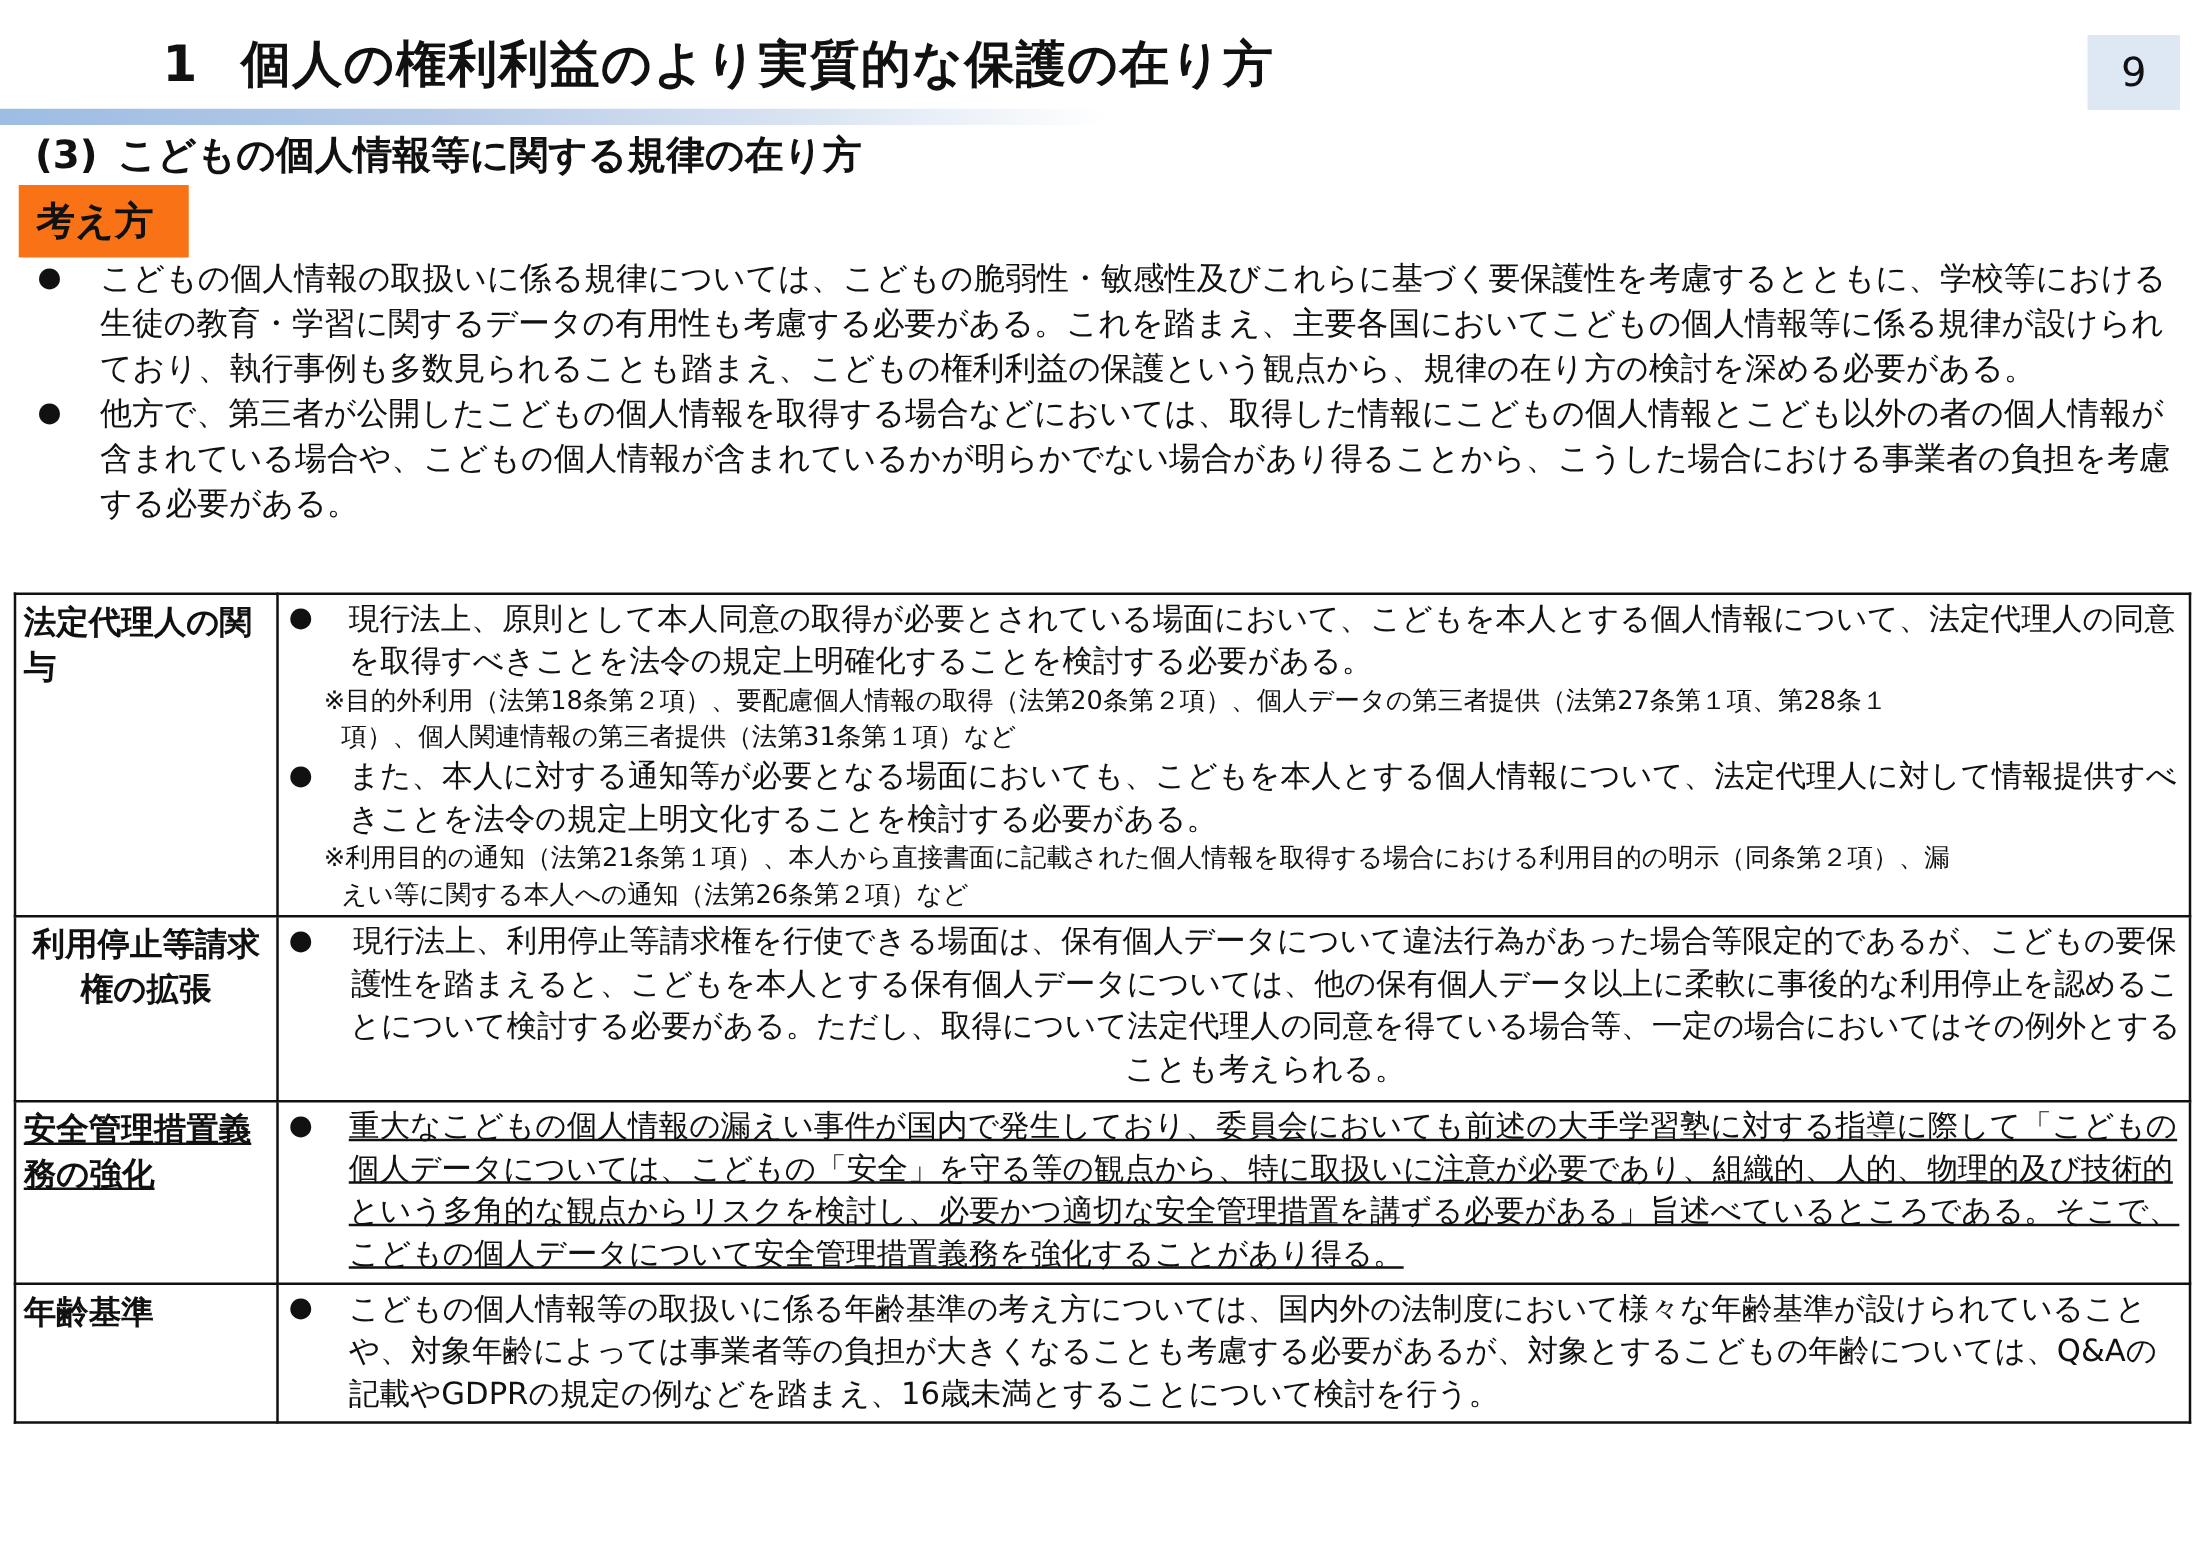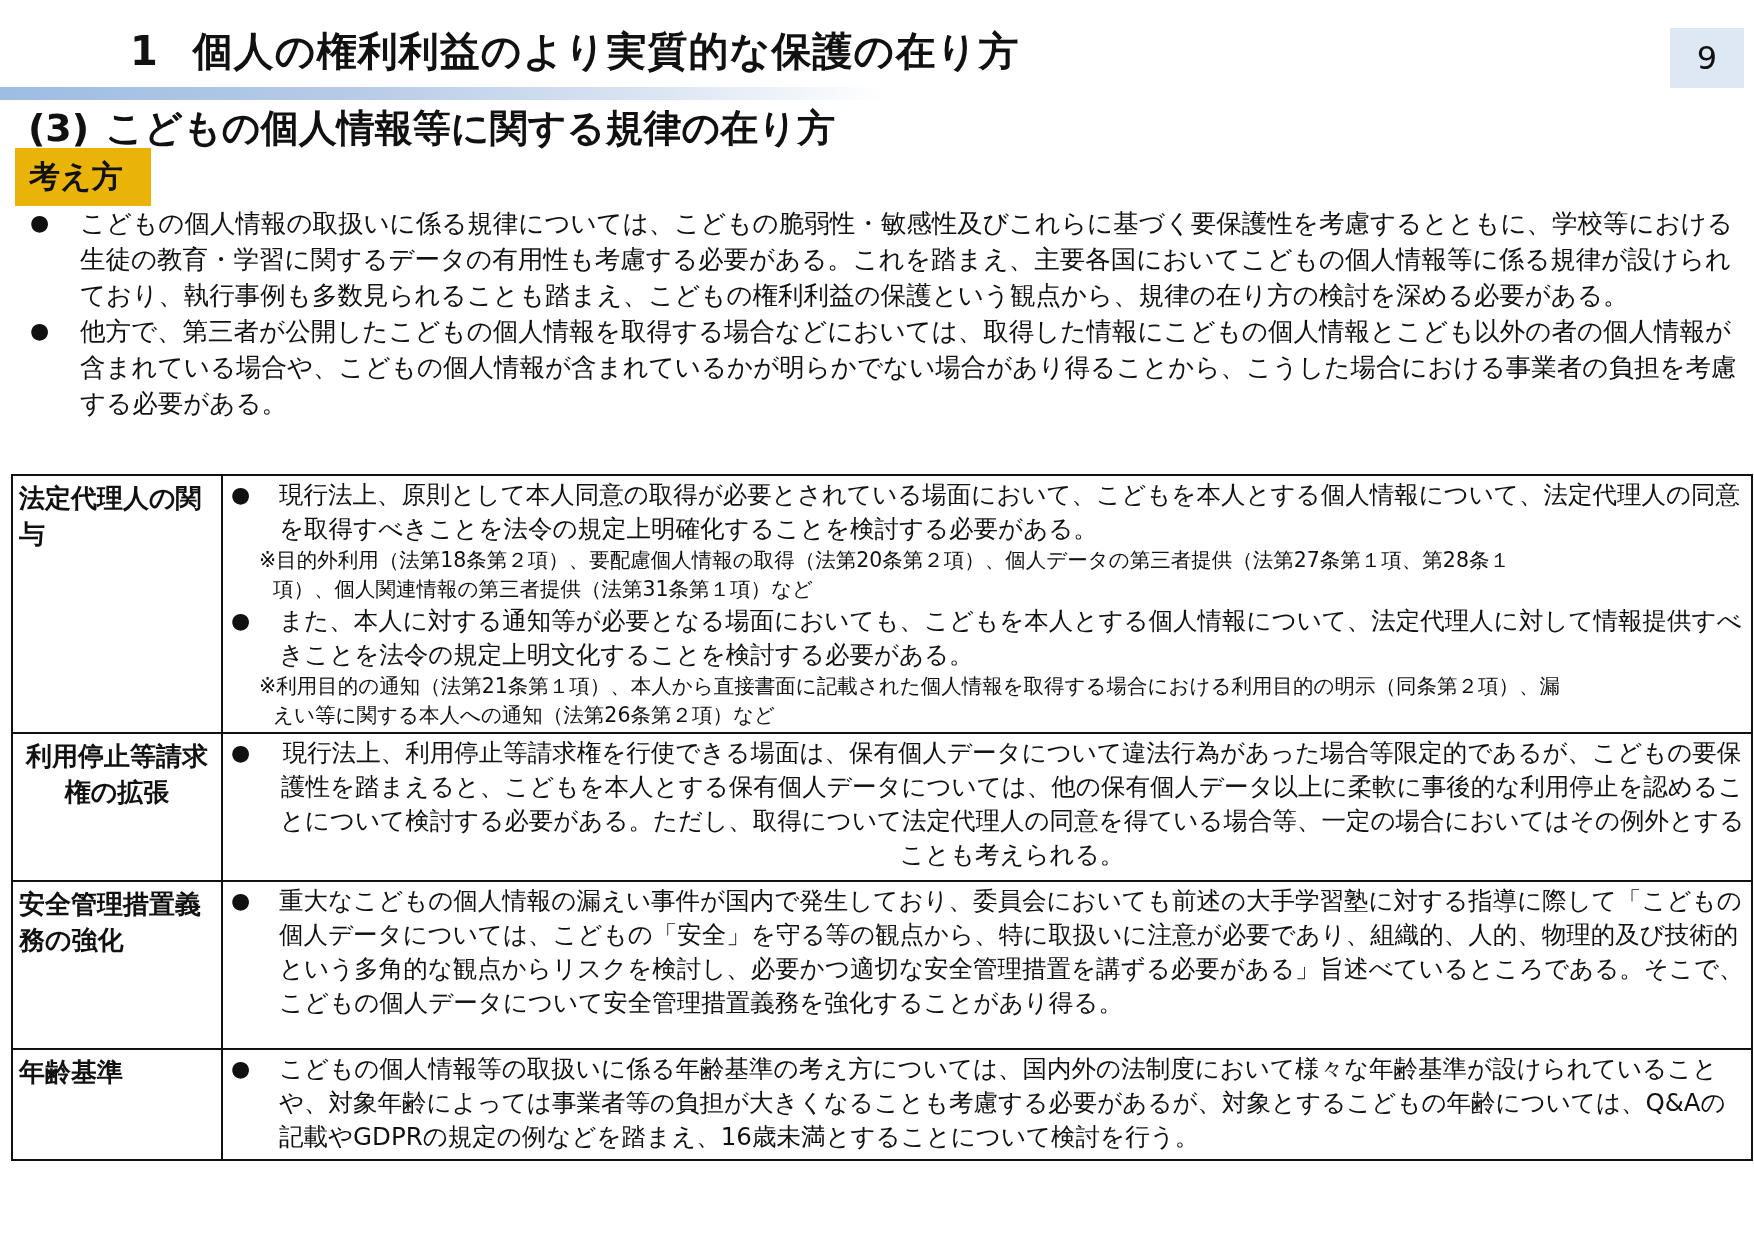--- a/index.html
+++ b/index.html
@@ -6,23 +6,23 @@
   body { width:1754px; height:1241px; position:relative; overflow:hidden;
          font-family:"DejaVu Sans","Liberation Sans",sans-serif; color:#111; }
   .slide-title { position:absolute; left:130px; top:24px; font-size:40px; font-weight:bold;
                  letter-spacing:1px; white-space:nowrap; }
   .slide-title .num { margin-right:34px; }
   .page-num { position:absolute; left:1670px; top:28px; width:74px; height:60px;
               background:#dde8f4; font-size:32px; display:flex; align-items:center;
               justify-content:center; }
   .grad-bar { position:absolute; left:0; top:87px; width:885px; height:13px;
               background:linear-gradient(to right,#9dbde3 0%,#b7cbe7 40%,#dce6f3 75%,#ffffff 100%); }
-  .subsection { position:absolute; left:28px; top:103px; font-size:38px; font-weight:bold; white-space:nowrap; }
+  .subsection { position:absolute; left:28px; top:103px; font-size:31px; font-weight:bold; white-space:nowrap; }
   .subsection .paren { margin-right:16px; }
-  .tag { position:absolute; left:15px; top:148px; width:136px; height:58px; background:#eab308;
+  .tag { position:absolute; left:15px; top:148px; width:136px; height:58px; background:#f97316;
          font-size:31px; font-weight:bold; display:flex; align-items:center; padding-left:14px; box-sizing:border-box; }
   .intro { position:absolute; left:24px; top:205px; width:1716px; }
   .intro-item { position:relative; padding-left:56px; font-size:25.5px; line-height:36px; }
   .intro-item .dot { position:absolute; left:6px; top:0; font-size:22px; }
   table.rules { position:absolute; left:11px; top:474px; width:1742px; border-collapse:collapse; }
   table.rules td { border:2.5px solid #111; vertical-align:top; }
   td.label { width:196px; font-weight:bold; font-size:26px; line-height:36px; padding:4px 6px 0 6px; }
   td.content { padding:2px 6px 2px 0; }
   .b-item { position:relative; padding-left:56px; font-size:24.5px; line-height:34px; }
   .b-item .dot { position:absolute; left:8px; top:0; font-size:22px; }
@@ -78,21 +78,21 @@
   </tr>
   <tr style="height:148px;text-align:center;">
     <td class="label">利用停止等請求権の拡張</td>
     <td class="content">
       <div class="b-item">
         <span class="dot">●</span>
         <span>現行法上、利用停止等請求権を行使できる場面は、保有個人データについて違法行為があった場合等限定的であるが、こどもの要保護性を踏まえると、こどもを本人とする保有個人データについては、他の保有個人データ以上に柔軟に事後的な利用停止を認めることについて検討する必要がある。ただし、取得について法定代理人の同意を得ている場合等、一定の場合においてはその例外とすることも考えられる。</span>
       </div>
     </td>
   </tr>
-  <tr style="height:168px;">
+  <tr style="height:146px;text-decoration:underline;">
     <td class="label">安全管理措置義務の強化</td>
     <td class="content">
       <div class="b-item">
         <span class="dot">●</span>
         <span>重大なこどもの個人情報の漏えい事件が国内で発生しており、委員会においても前述の大手学習塾に対する指導に際して「こどもの個人データについては、こどもの「安全」を守る等の観点から、特に取扱いに注意が必要であり、組織的、人的、物理的及び技術的という多角的な観点からリスクを検討し、必要かつ適切な安全管理措置を講ずる必要がある」旨述べているところである。そこで、こどもの個人データについて安全管理措置義務を強化することがあり得る。</span>
       </div>
     </td>
   </tr>
   <tr style="height:111px;">
     <td class="label">年齢基準</td>

